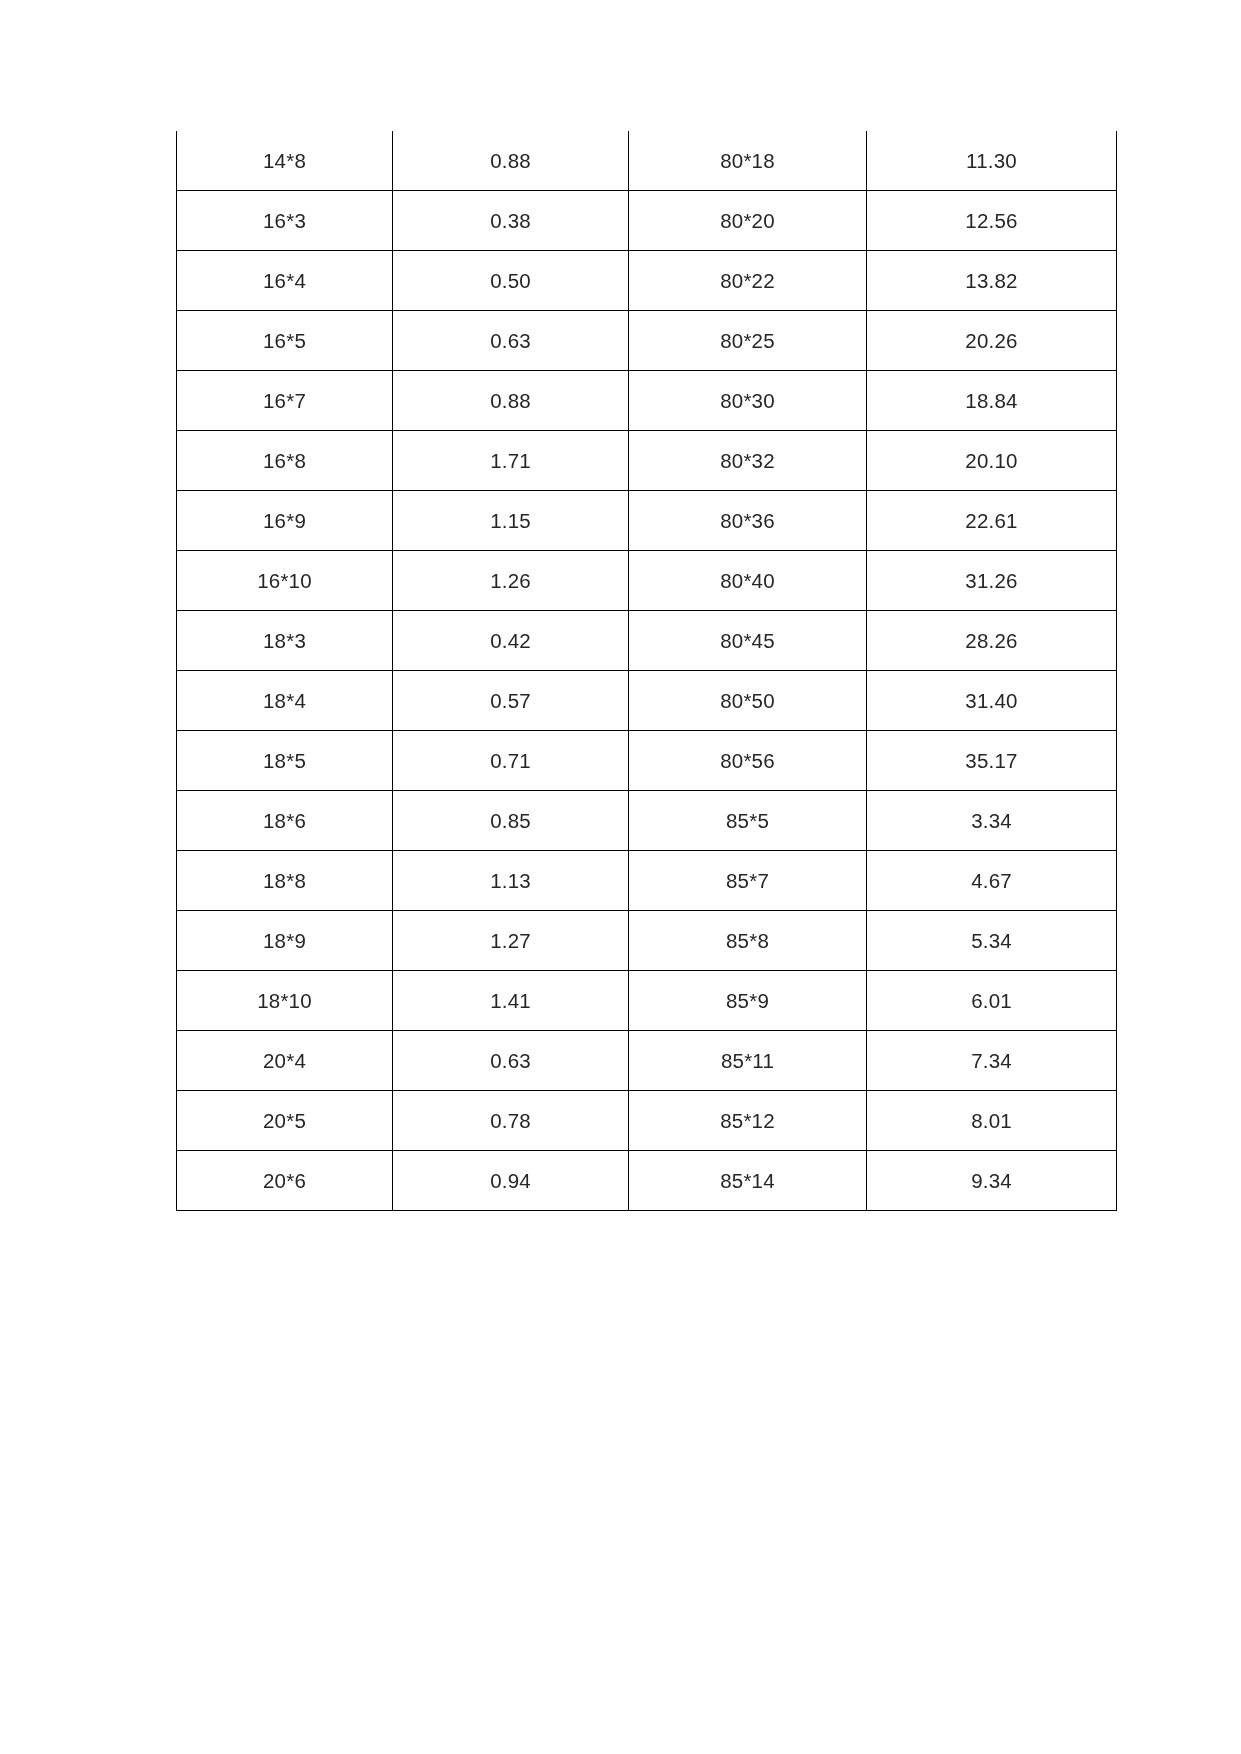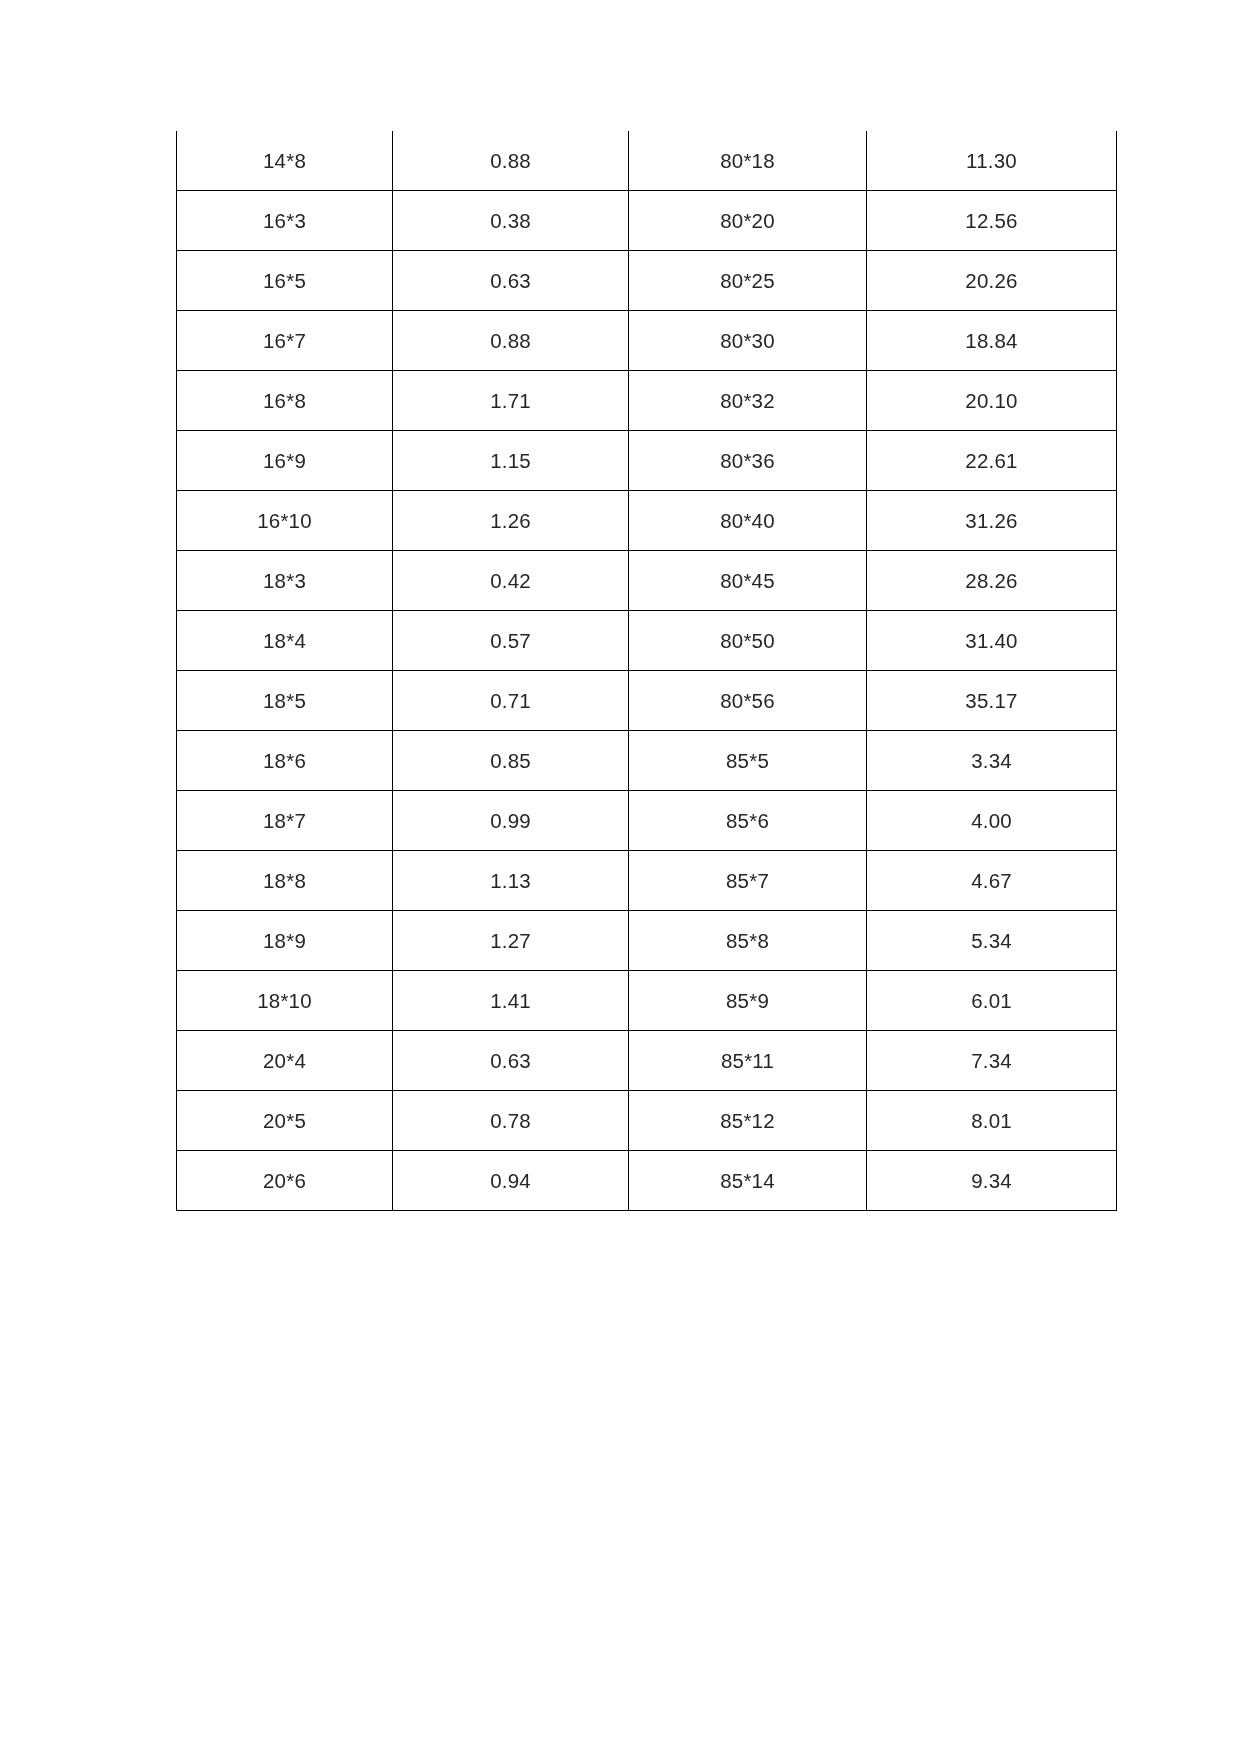--- a/index.html
+++ b/index.html
@@ -87,20 +87,26 @@
             <td>80*18</td>
             <td>11.30</td>
           </tr>
           <tr>
             <td>16*3</td>
             <td>0.38</td>
             <td>80*20</td>
             <td>12.56</td>
           </tr>
           <tr>
+            <td>16*4</td>
+            <td>0.50</td>
+            <td>80*22</td>
+            <td>13.82</td>
+          </tr>
+          <tr>
             <td>16*5</td>
             <td>0.63</td>
             <td>80*25</td>
             <td>20.26</td>
           </tr>
           <tr>
             <td>16*7</td>
             <td>0.88</td>
             <td>80*30</td>
             <td>18.84</td>
@@ -141,26 +147,20 @@
             <td>80*56</td>
             <td>35.17</td>
           </tr>
           <tr>
             <td>18*6</td>
             <td>0.85</td>
             <td>85*5</td>
             <td>3.34</td>
           </tr>
           <tr>
-            <td>18*7</td>
-            <td>0.99</td>
-            <td>85*6</td>
-            <td>4.00</td>
-          </tr>
-          <tr>
             <td>18*8</td>
             <td>1.13</td>
             <td>85*7</td>
             <td>4.67</td>
           </tr>
           <tr>
             <td>18*9</td>
             <td>1.27</td>
             <td>85*8</td>
             <td>5.34</td>

